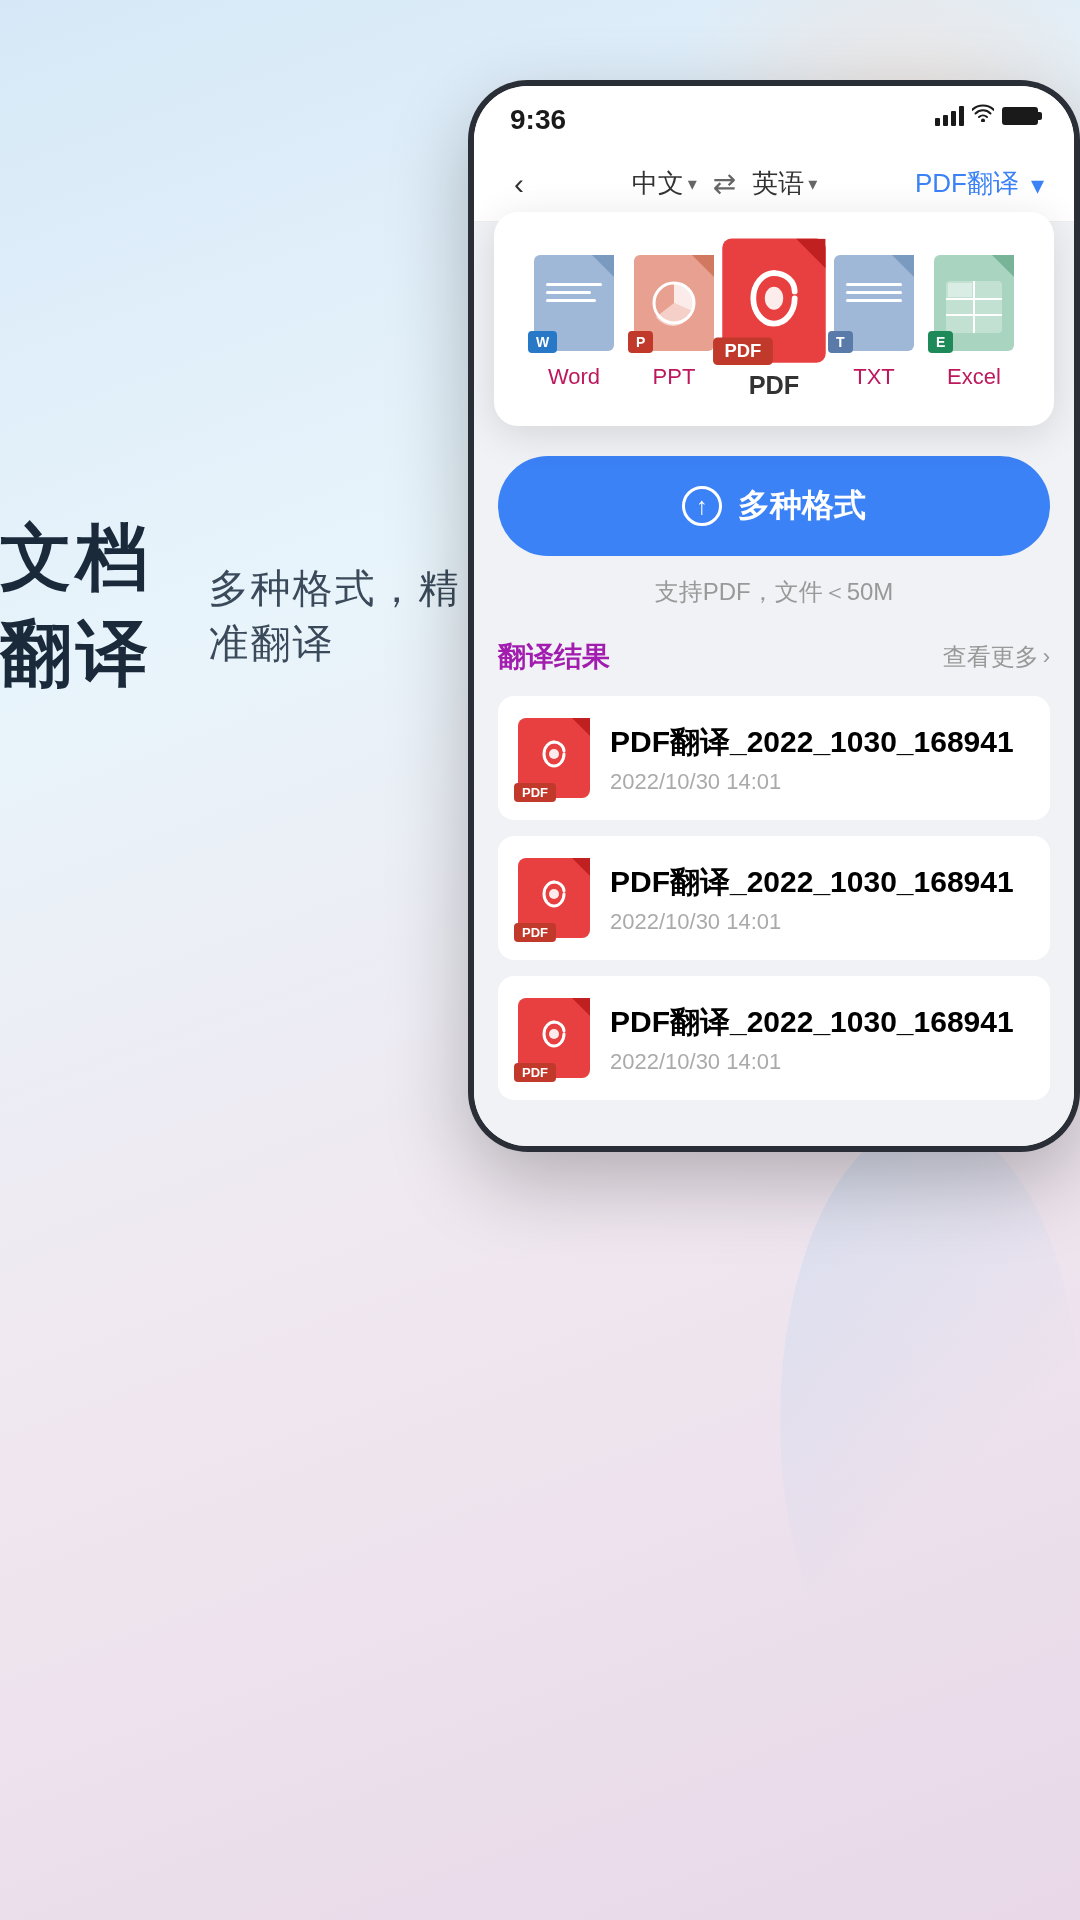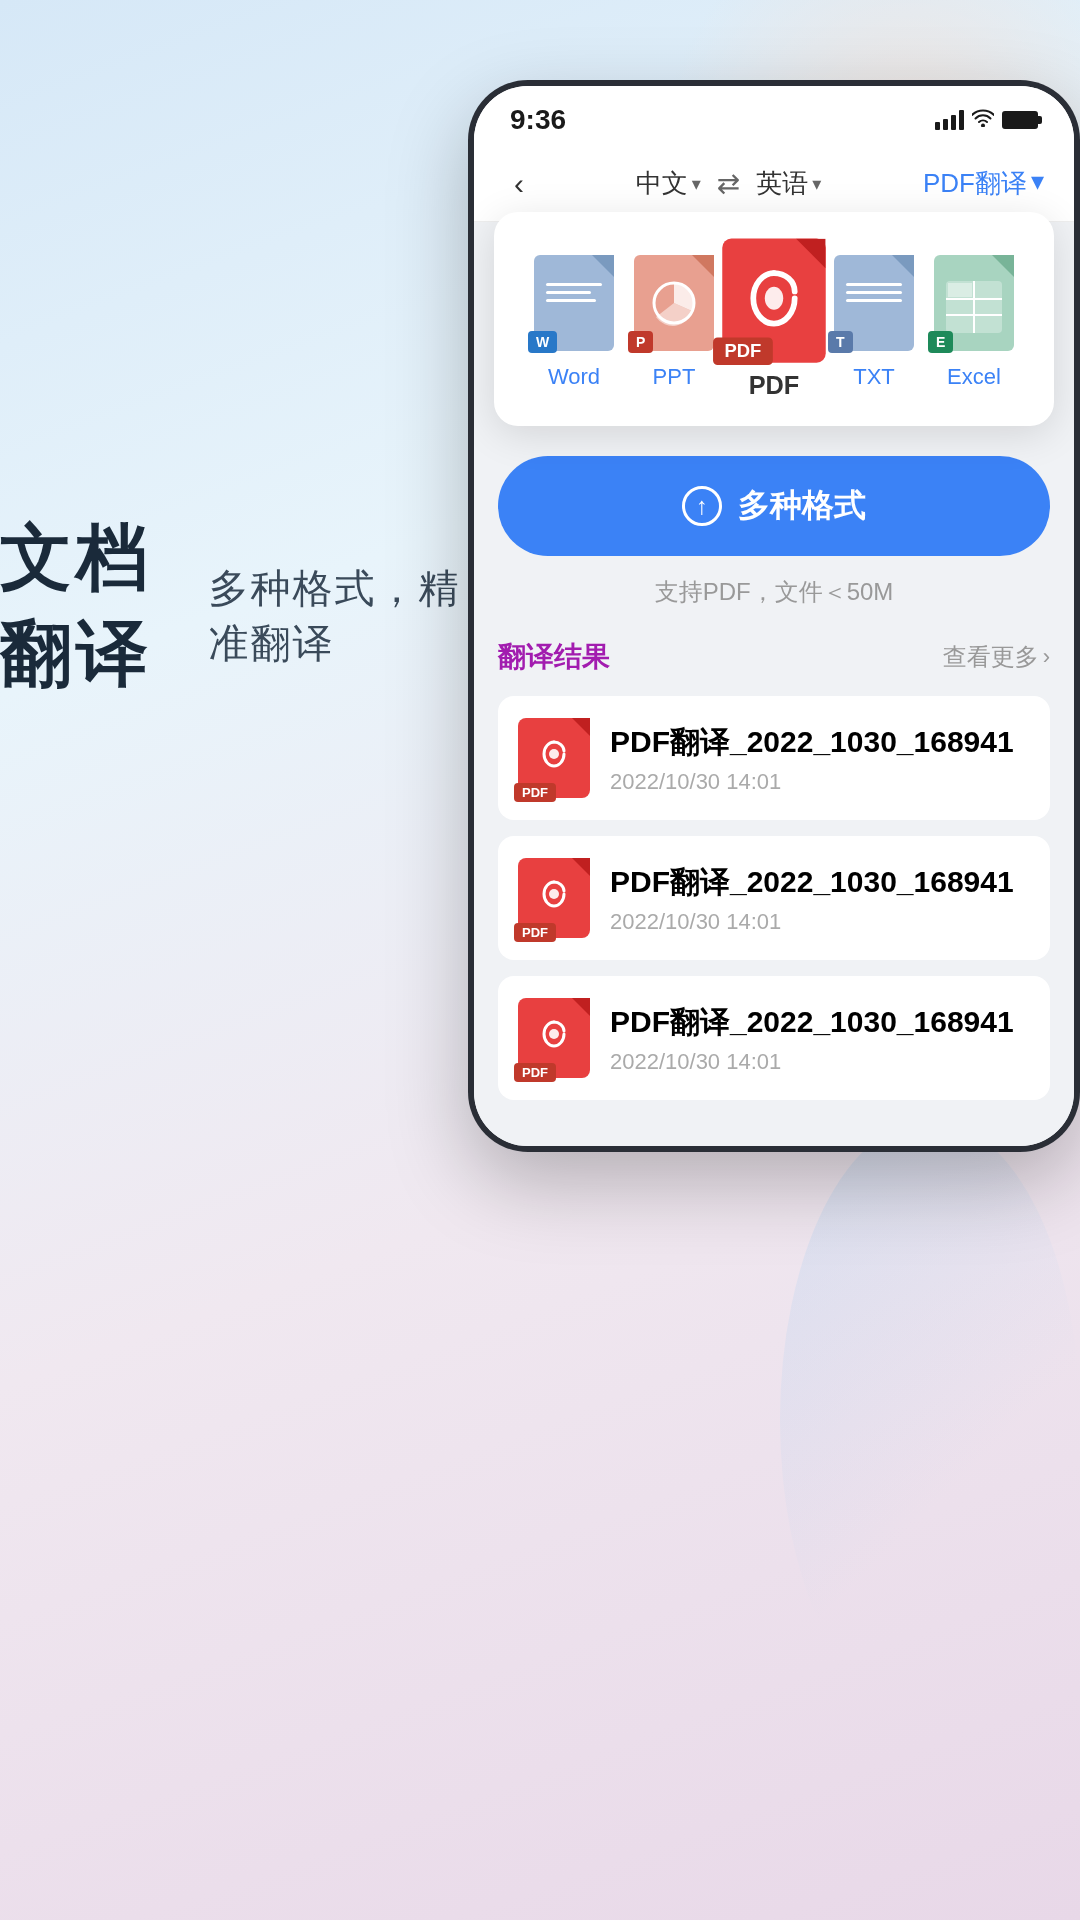--- a/index.html
+++ b/index.html
@@ -79,21 +79,21 @@
       background: #f0f2f5;
       border-radius: 54px;
       overflow: hidden;
     }
 
     
     .status-bar {
       background: white;
       display: flex;
       justify-content: space-between;
-      align-items: center;
+      align-items: flex-start;
       padding: 18px 36px 10px;
     }
 
     .status-time {
       font-size: 28px;
       font-weight: 600;
       color: #1a1a1a;
     }
 
     .status-icons {
@@ -184,22 +184,22 @@
     .swap-icon {
       font-size: 28px;
       color: #666;
     }
 
     .nav-action {
       font-size: 26px;
       color: #3b82f6;
       font-weight: 500;
       display: flex;
-      align-items: flex-start;
-      gap: 4px;
+      align-items: flex-end;
+      gap: 12px;
     }
 
     
     .format-popup {
       background: white;
       border-radius: 24px;
       padding: 36px 30px;
       margin: -10px 20px 0;
       box-shadow: 0 8px 40px rgba(0,0,0,0.12);
       position: relative;
@@ -403,21 +403,21 @@
       background: #1e8a5a;
       color: white;
       font-size: 14px;
       font-weight: 700;
       padding: 3px 8px;
       border-radius: 4px;
     }
 
     .format-name {
       font-size: 22px;
-      color: #3b82f6;
+      color: #be185d;
       font-weight: 500;
     }
     .format-name.active {
       font-weight: 700;
       color: #333;
     }
 
     
     .phone-main {
       background: #f0f2f5;

